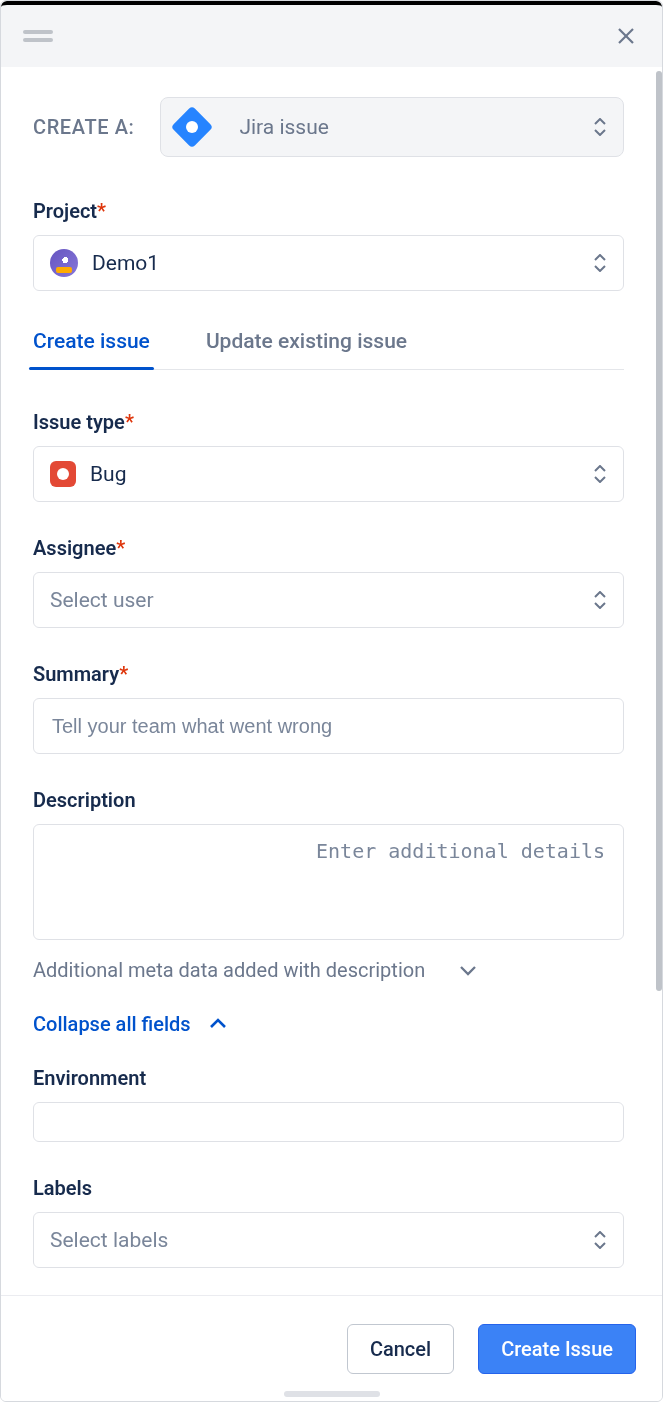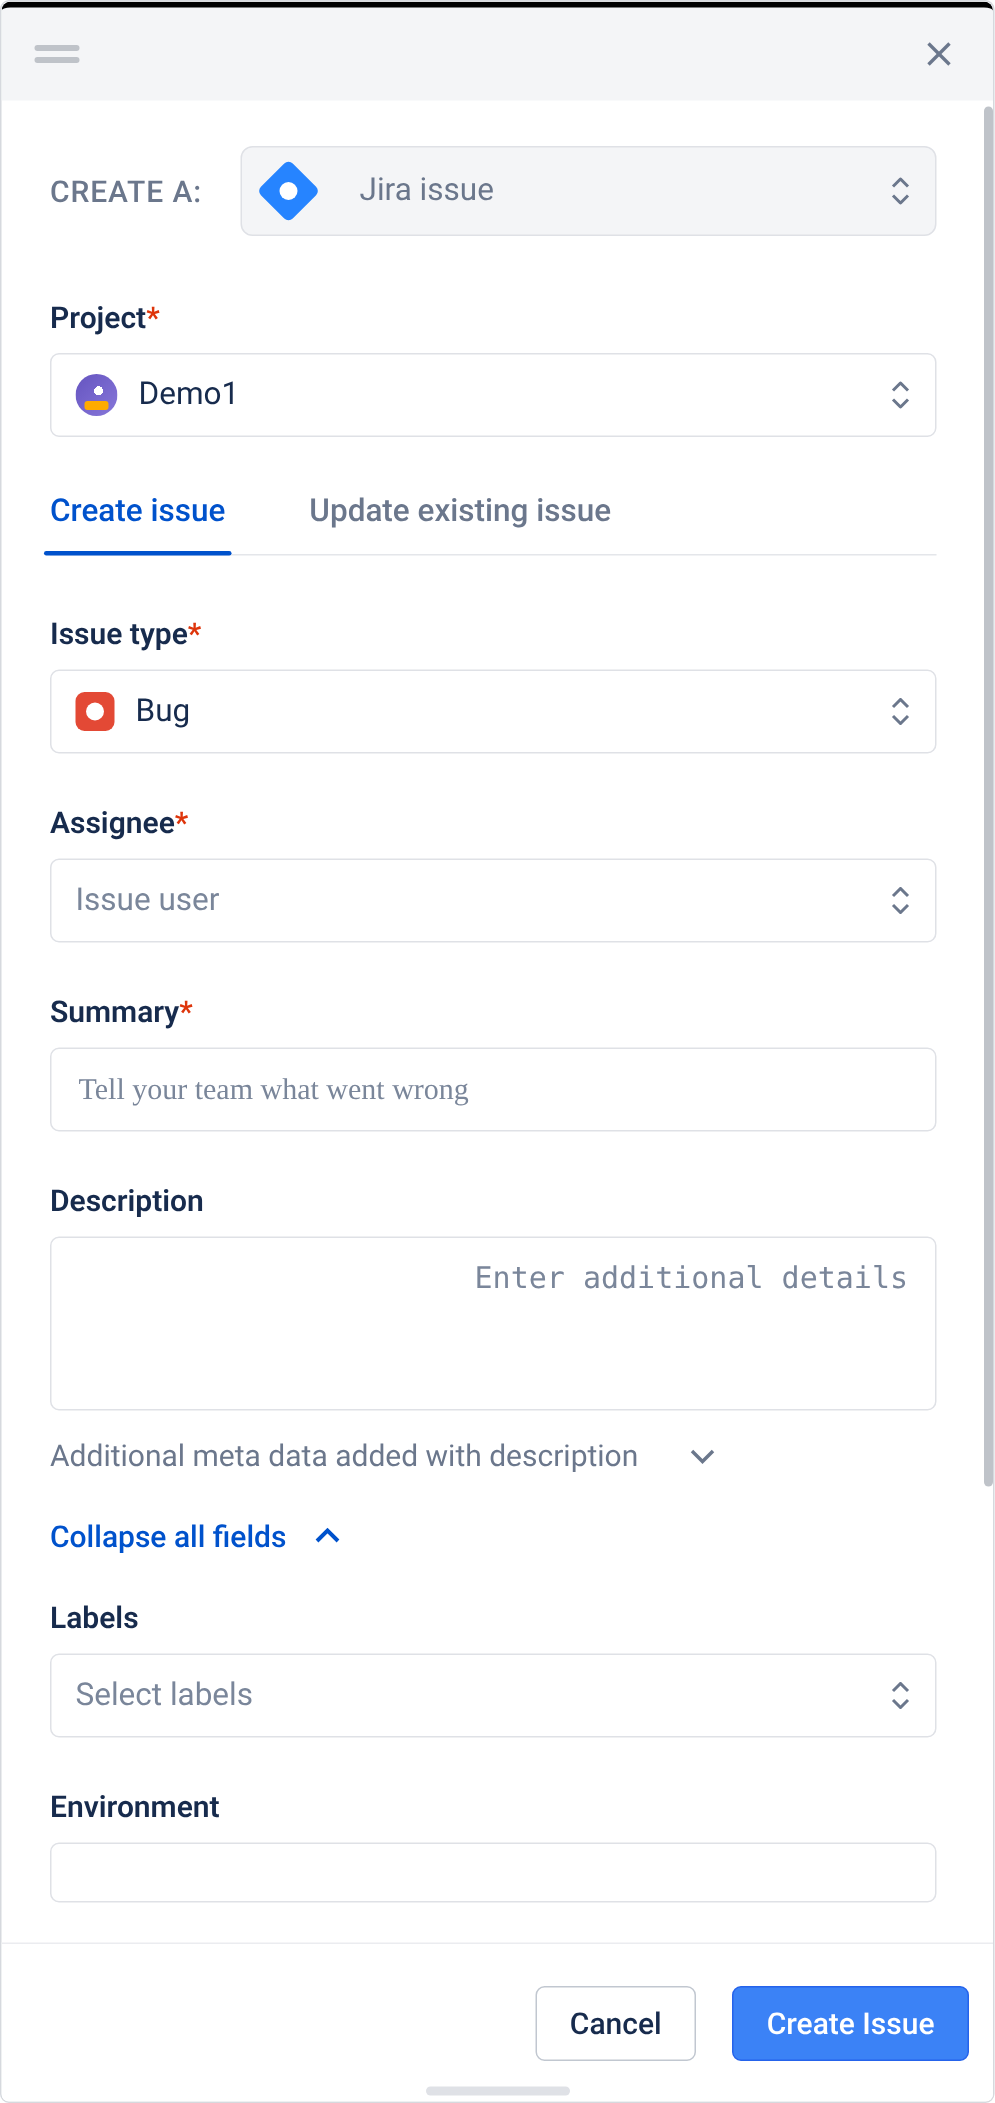--- a/index.html
+++ b/index.html
@@ -27,29 +27,29 @@
   .select-box .txt.placeholder{color:#7a869a;}
   .project-avatar{width:28px;height:28px;border-radius:50%;background:radial-gradient(circle at 55% 40%, #fff 0 3px, transparent 3px), linear-gradient(135deg,#6554C0 0%, #8777D9 100%); position:relative; overflow:hidden;}
   .project-avatar::after{content:"";position:absolute;left:6px;right:6px;bottom:4px;height:6px;background:#FFAB00;border-radius:2px;}
   .tabs{display:flex; gap:56px; border-bottom:1px solid #e4e6ea; margin:38px 0 40px 0;}
   .tab{padding:0 0 16px 0; font-size:21px; font-weight:500; color:#6b778c; cursor:pointer; position:relative;}
   .tab.active{color:#0052CC;}
   .tab.active::after{content:""; position:absolute; left:-4px; right:-4px; bottom:-1px; height:3px; background:#0052CC; border-radius:2px;}
   .field-block{margin-bottom:34px;}
   .bug-icon{width:26px;height:26px;background:#E34935;border-radius:6px;position:relative;}
   .bug-icon::after{content:"";position:absolute;inset:7px;border-radius:50%;background:#fff;}
-  .text-input{width:100%; border:1px solid #dfe1e6; border-radius:6px; height:56px; padding:0 18px; font-size:20px; color:#172B4D;font-family:Liberation Serif, serif;}
+  .text-input{width:100%; border:1px solid #dfe1e6; border-radius:6px; height:56px; padding:0 18px; font-size:20px; color:#172B4D;}
   .text-input::placeholder{color:#7a869a;}
   .textarea{width:100%; border:1px solid #dfe1e6; border-radius:6px; height:116px; padding:14px 18px; font-size:20px; color:#172B4D; resize:none;text-align:right;}
   .textarea::placeholder{color:#7a869a;}
   .meta-row{display:flex; align-items:center; gap:34px; color:#6b778c; font-size:20px; margin-top:14px; cursor:pointer;}
   .meta-row svg{width:18px; height:12px; stroke:#6b778c; stroke-width:2.3; fill:none;}
   .collapse-link{display:flex; align-items:center; gap:18px; color:#0052CC; font-size:20px; font-weight:500; margin:30px 0 30px 0; cursor:pointer;}
   .collapse-link svg{width:18px; height:12px; stroke:#0052CC; stroke-width:2.6; fill:none;}
-  .footer{position:absolute; left:0; right:0; bottom:0; height:106px; background:#fff; border-top:1px solid #ebecf0; display:flex; align-items:center; justify-content:flex-end; gap:24px; padding:0 16px;}
+  .footer{position:absolute; left:0; right:0; bottom:0; height:106px; background:#fff; border-top:1px solid #ebecf0; display:flex; align-items:center; justify-content:flex-end; gap:24px; padding:0 26px;}
   .btn{height:50px; padding:0 22px; font-size:20px; border-radius:6px; cursor:pointer; display:flex; align-items:center; font-weight:500;}
   .btn-secondary{background:#fff; border:1px solid #c1c7d0; color:#172B4D;}
   .btn-primary{background:#3b82f6; border:1px solid #2563eb; color:#fff;}
   .resize-grip{position:absolute; bottom:4px; left:50%; transform:translateX(-50%); width:96px; height:6px; background:#dfe1e6; border-radius:4px;}
 </style>
 </head>
 <body>
 
 <div class="titlebar">
   <div class="drag-handle">
@@ -117,21 +117,21 @@
         <svg viewBox="0 0 14 8">
             <polyline points="2,2 7,7 12,2"></polyline>
           </svg>
       </div>
     </div>
   </div>
 
   <div class="field-block">
     <div class="field-label"><span>Assignee</span><span class="req">*</span></div>
     <div class="select-box">
-      <span class="txt placeholder">Issue user</span>
+      <span class="txt placeholder">Select user</span>
       <div class="select-arrows">
         <svg viewBox="0 0 14 8">
             <polyline points="2,6 7,1 12,6"></polyline>
           </svg>
         <svg viewBox="0 0 14 8">
             <polyline points="2,2 7,7 12,2"></polyline>
           </svg>
       </div>
     </div>
   </div>
@@ -153,38 +153,38 @@
   </div>
 
   <div class="collapse-link">
     <span>Collapse all fields</span>
     <svg viewBox="0 0 18 12">
         <polyline points="2,9 9,2 16,9"></polyline>
       </svg>
   </div>
 
   <div class="field-block">
+    <div class="field-label">Environment</div>
+    <div class="select-box" style="height:40px"></div>
+  </div>
+
+  <div class="field-block">
     <div class="field-label">Labels</div>
     <div class="select-box">
       <span class="txt placeholder">Select labels</span>
       <div class="select-arrows">
         <svg viewBox="0 0 14 8">
             <polyline points="2,6 7,1 12,6"></polyline>
           </svg>
         <svg viewBox="0 0 14 8">
             <polyline points="2,2 7,7 12,2"></polyline>
           </svg>
       </div>
     </div>
   </div>
 
-  <div class="field-block">
-    <div class="field-label">Environment</div>
-    <div class="select-box" style="height:40px"></div>
-  </div>
-
 </div>
 
 <div class="footer">
   <div class="btn btn-secondary">Cancel</div>
   <div class="btn btn-primary">Create Issue</div>
   <div class="resize-grip"></div>
 </div>
 
 </body></html>

